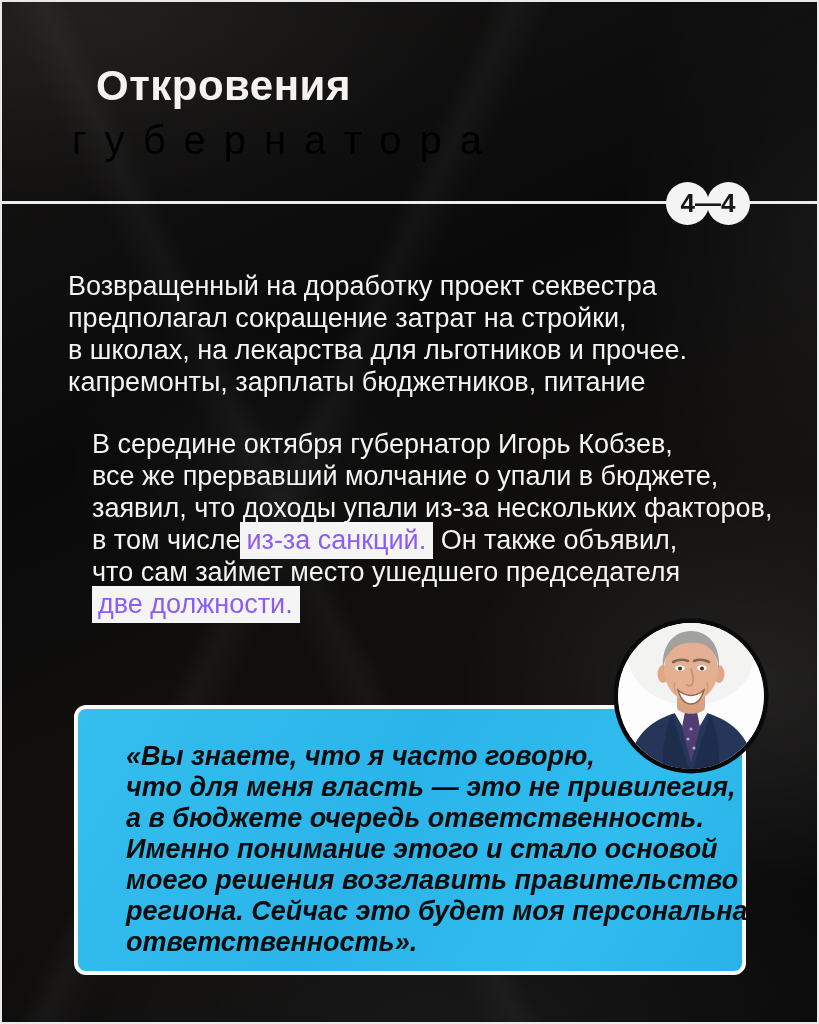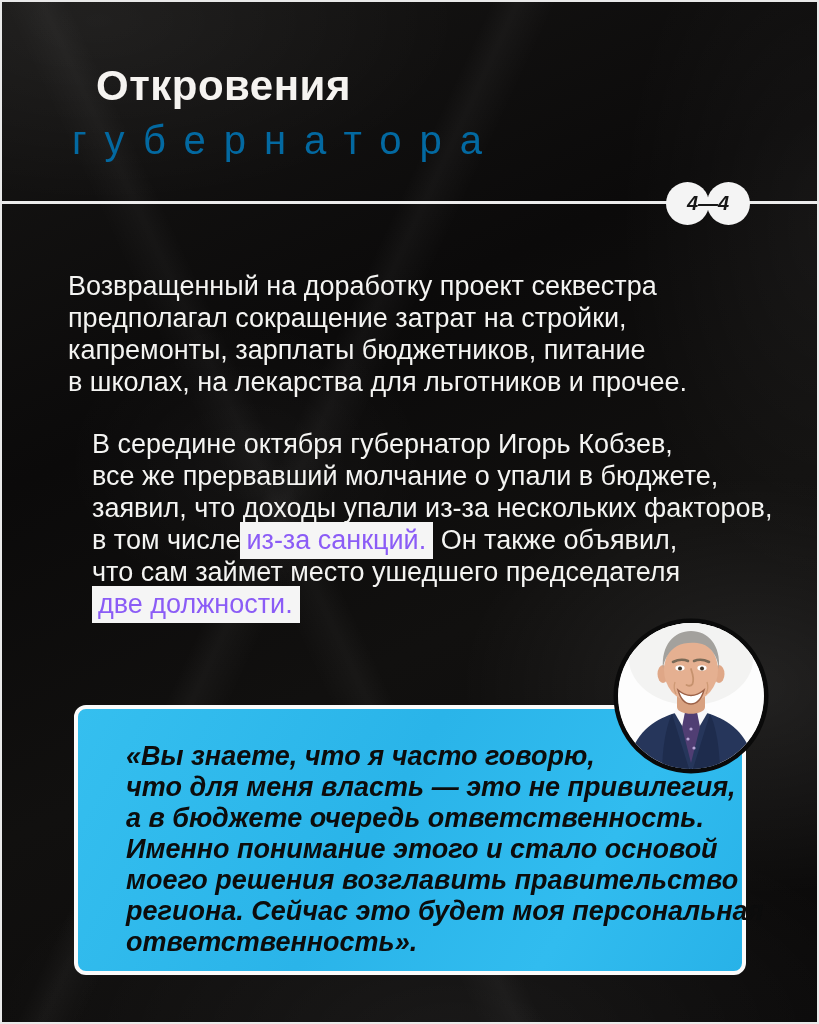--- a/index.html
+++ b/index.html
@@ -17,32 +17,32 @@
       linear-gradient(155deg,#171615 0%,#0b0a0a 35%,#11100f 60%,#0a0909 100%);
   }
   .frame{position:absolute;inset:0;border:2px solid #e9e9e9;pointer-events:none;z-index:40;}
 
   .title1{
     position:absolute;left:70px;top:62px;height:48px;line-height:48px;
     font-size:42px;font-weight:700;color:#f5f3f0;letter-spacing:0.5px;white-space:nowrap;margin-left:26px;
   }
   .title2{
     position:absolute;left:72px;top:114px;height:52px;line-height:52px;
-    font-size:40px;font-weight:400;color:#0369a1;letter-spacing:18px;white-space:nowrap;
+    font-size:40px;font-weight:400;color:#000000;letter-spacing:18px;white-space:nowrap;
   }
 
   .divider{position:absolute;left:0;top:201px;width:819px;height:3px;background:#ececec;z-index:1;}
 
   .page-badge{position:absolute;left:666px;top:182px;width:84px;height:43px;z-index:2;}
   .page-badge .circle{position:absolute;top:0;width:43px;height:43px;border-radius:50%;background:#f4f4f4;}
   .page-badge .circle.left{left:0;}
   .page-badge .circle.right{right:0;}
   .page-badge .label{
     position:absolute;inset:0;display:flex;align-items:center;justify-content:center;
-    font-size:20px;font-weight:700;color:#171717;letter-spacing:0px;font-style:italic;
+    font-size:26px;font-weight:700;color:#171717;letter-spacing:0px;
   }
 
   .para{position:absolute;left:68px;width:720px;color:#f4f4f2;font-size:27px;font-weight:400;z-index:2;}
   .para .line{height:32px;line-height:32px;white-space:nowrap;}
   .para1{top:270px;}
   .para2{top:428px;margin-left:24px;}
   .hl{
     background:#f5f5f5;color:#8b5cf6;
     padding:3px 7px 4px 6px;
   }
@@ -73,22 +73,22 @@
 
 <div class="page-badge">
   <div class="circle left"></div>
   <div class="circle right"></div>
   <div class="label">4—4</div>
 </div>
 
 <div class="para para1">
   <div class="line">Возвращенный на доработку проект секвестра</div>
   <div class="line">предполагал сокращение затрат на стройки,</div>
+  <div class="line">в школах, на лекарства для льготников и прочее.</div>
   <div class="line">капремонты, зарплаты бюджетников, питание</div>
-  <div class="line">в школах, на лекарства для льготников и прочее.</div>
 </div>
 
 <div class="para para2">
   <div class="line">В середине октября губернатор Игорь Кобзев,</div>
   <div class="line">все же прервавший молчание о упали в бюджете,</div>
   <div class="line">заявил, что доходы упали из-за нескольких факторов,</div>
   <div class="line"><span>в том числе</span><span class="hl">из-за санкций.</span> <span>Он также объявил,</span></div>
   <div class="line">что сам займет место ушедшего председателя</div>
   <div class="line"><span class="hl">две должности.</span></div>
 </div>

